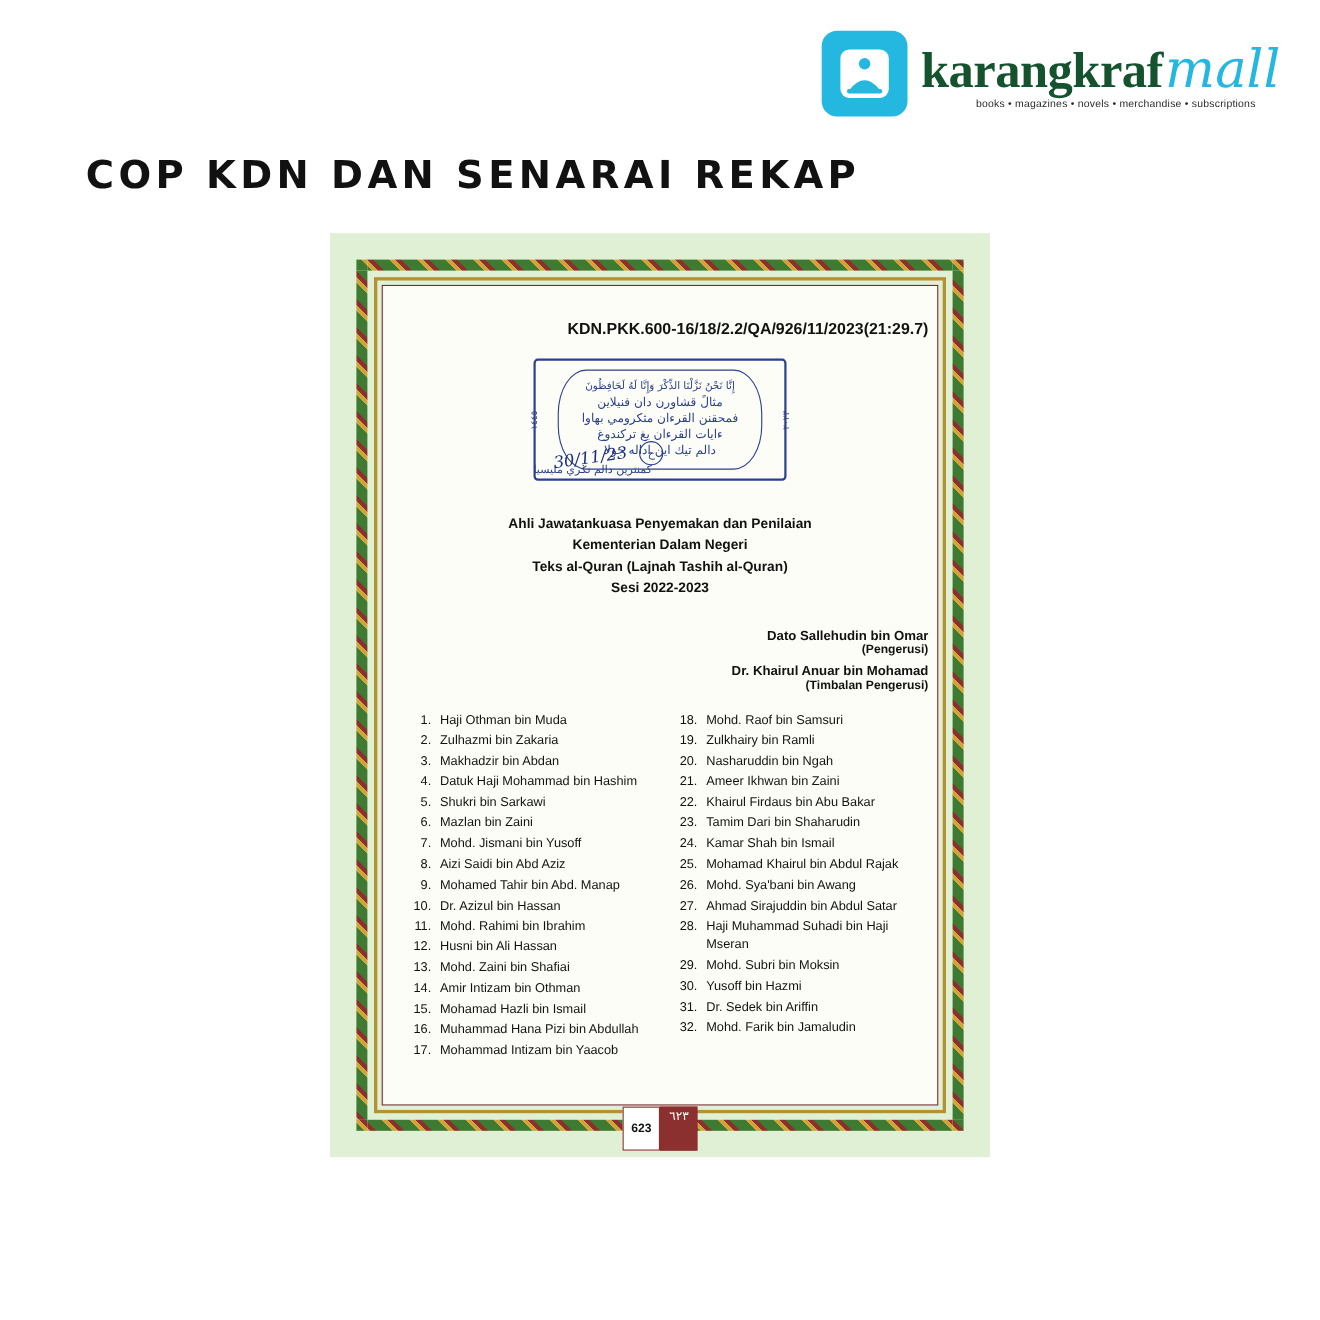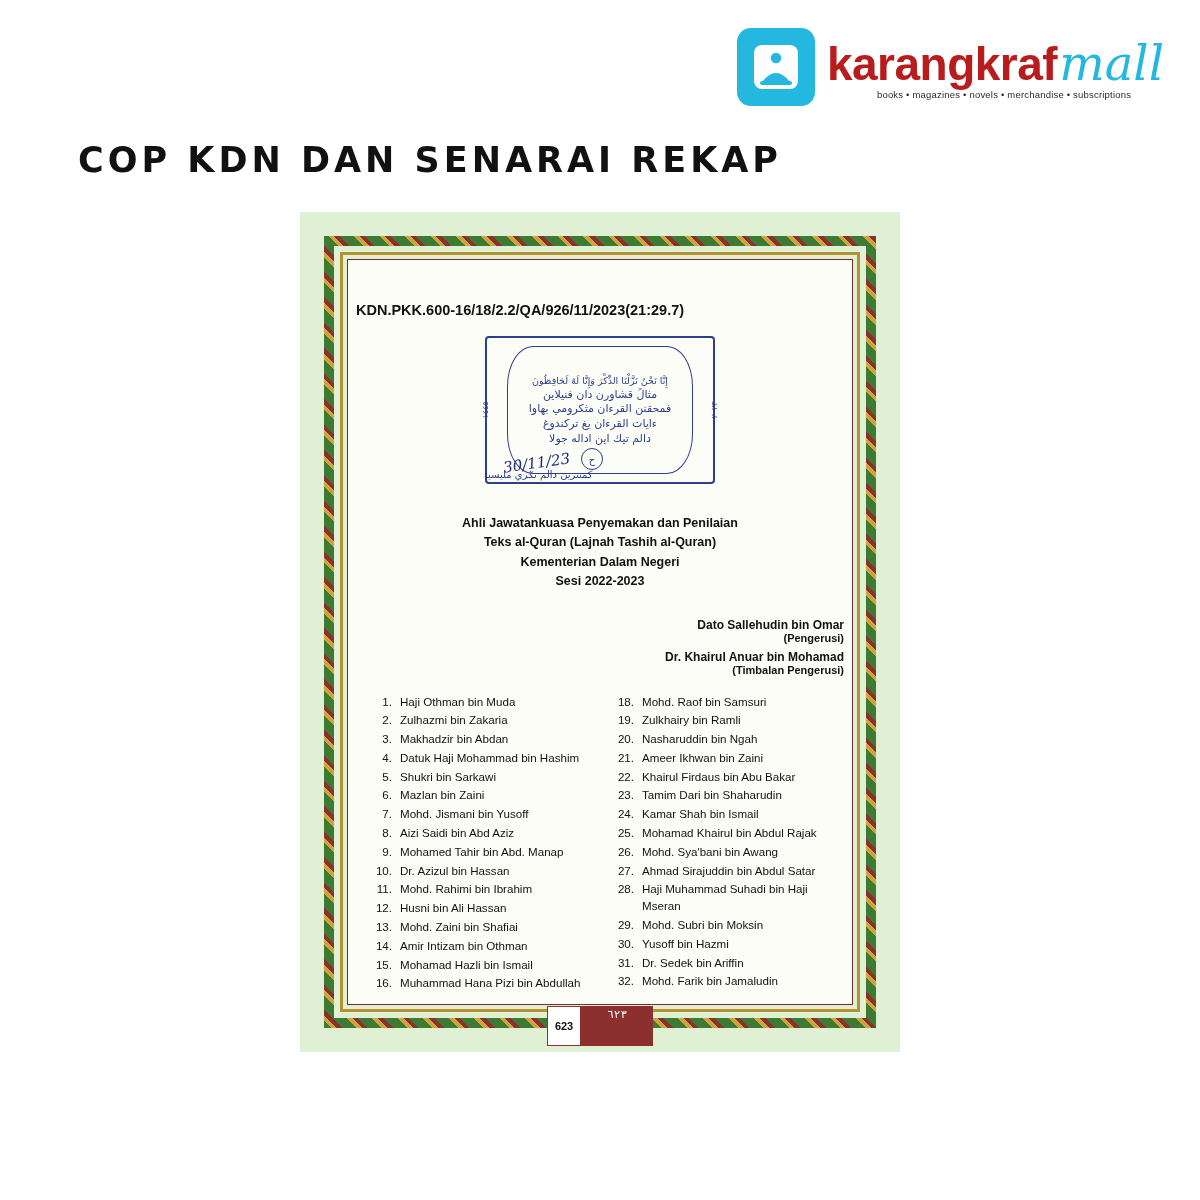--- a/index.html
+++ b/index.html
@@ -39,23 +39,23 @@
     flex-direction: column;
     justify-content: center;
   }
   .brand-word {
     display: flex;
     align-items: baseline;
   }
   .brand-word .w1 {
     font-size: 46px;
     font-weight: bold;
-    color: #b91c1c;
+    color: #14532d;
     letter-spacing: -0.5px;
-    font-family: Liberation Sans, sans-serif;
+    font-family: Liberation Serif, serif;
   }
   .brand-word .w2 {
     font-size: 48px;
     color: #24b7e0;
     font-family: "DejaVu Serif", serif;
     font-style: italic;
     margin-left: 2px;
     text-align: center;
   }
   .brand-tagline {
@@ -118,32 +118,32 @@
     background: #fdfdf7;
   }
 
   .cert-content {
     position: absolute;
     left: 56px; top: 56px; right: 56px; bottom: 56px;
     overflow: hidden;
   }
 
   .cert-code {
-    text-align: left;
+    text-align: right;
     font-size: 14.5px;
     font-weight: bold;
     color: #111;
-    margin-top: 34px;
+    margin-top: 24px;
     font-family: "Liberation Sans", sans-serif;
   }
 
   
   .stamp {
     width: 230px;
-    height: 148px;
+    height: 111px;
     margin: 18px auto 0;
     position: relative;
     border-radius: 16px;
   }
   .stamp-outer {
     position: absolute;
     inset: 0;
     border: 2.5px solid #2b3f8c;
     border-radius: 4px;
   }
@@ -273,23 +273,23 @@
   .foot-left {
     background: #ffffff;
     border: 1px solid #8c2f2f;
     padding: 13px 7px;
     color: #111;
     font-weight: bold;
   }
   .foot-right {
     background: #8c2f2f;
     color: #ffffff;
-    padding: 1px 25px;
+    padding: 1px 7px;
     border: 1px solid #8c2f2f;
-    font-family: Liberation Mono, monospace;
+    font-family: Liberation Sans, sans-serif;
   }
 </style>
 </head>
 <body>
 
 <div class="brand">
   <div class="brand-mark">
     <svg width="50" height="50" viewBox="0 0 50 50" aria-hidden="true">
       <rect x="3" y="3" width="44" height="44" rx="8" fill="#ffffff"></rect>
       <circle cx="25" cy="16" r="5.2" fill="#24b7e0"></circle>
@@ -329,22 +329,22 @@
         <div>ءايات القرءان يغ تركندوغ</div>
         <div>دالم تيك اين اداله جولا</div>
       </div>
       <div class="stamp-handwrite">30/11/23</div>
       <div class="stamp-circle">ح</div>
       <div class="stamp-bottom">كمنترين دالم نݢري مليسيا</div>
     </div>
 
     <div class="committee">
       <div>Ahli Jawatankuasa Penyemakan dan Penilaian</div>
+      <div>Kementerian Dalam Negeri</div>
       <div>Teks al-Quran (Lajnah Tashih al-Quran)</div>
-      <div>Kementerian Dalam Negeri</div>
       <div>Sesi 2022-2023</div>
     </div>
 
     <div class="officers">
       <div class="officer-name">Dato Sallehudin bin Omar</div>
       <div class="officer-role">(Pengerusi)</div>
       <div class="officer-name">Dr. Khairul Anuar bin Mohamad</div>
       <div class="officer-role">(Timbalan Pengerusi)</div>
     </div>
 

